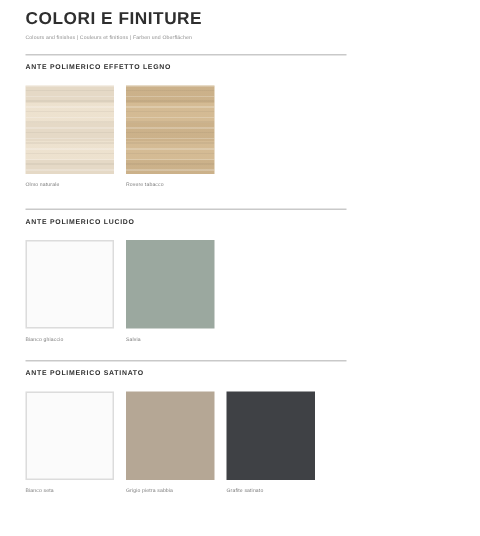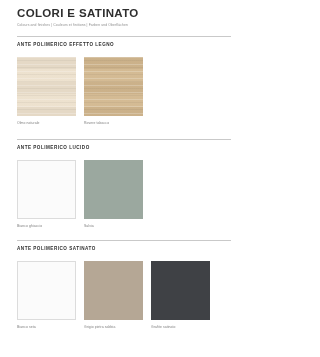--- a/index.html
+++ b/index.html
@@ -122,21 +122,21 @@
 
   .spacer-lg { height: 13px; }
   .spacer-sm { height: 11px; }
 </style>
 </head>
 <body>
 
 <div class="page">
 
   <div class="masthead">
-    <div class="page-title">COLORI E SATINATO</div>
+    <div class="page-title">COLORI E FINITURE</div>
     <div class="page-subtitle">Colours and finishes | Couleurs et finitions | Farben und Oberflächen</div>
   </div>
 
   <div class="section">
     <hr class="section-rule">
     <div class="section-heading">ANTE POLIMERICO EFFETTO LEGNO</div>
     <div class="swatch-row">
 
       <div class="swatch-cell">
         <div class="swatch-chip wood" style="background-color:#ece0cc"></div>

